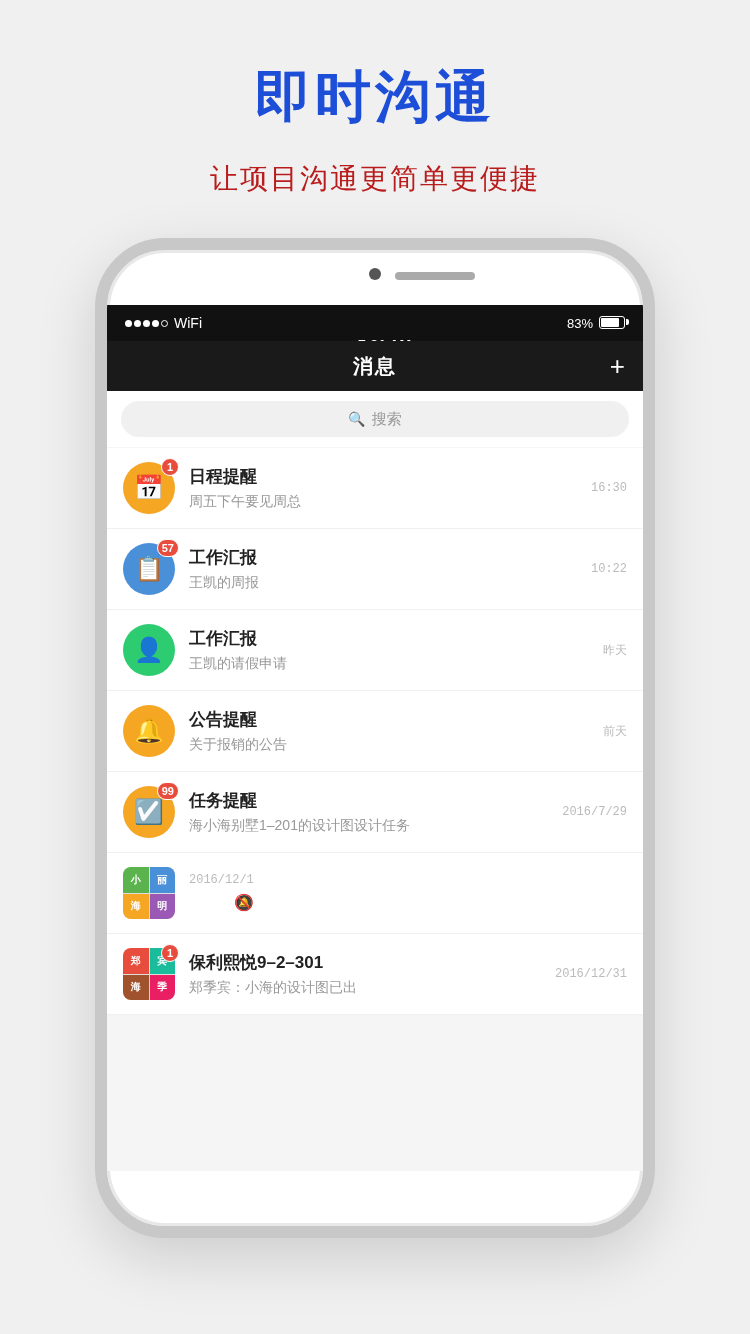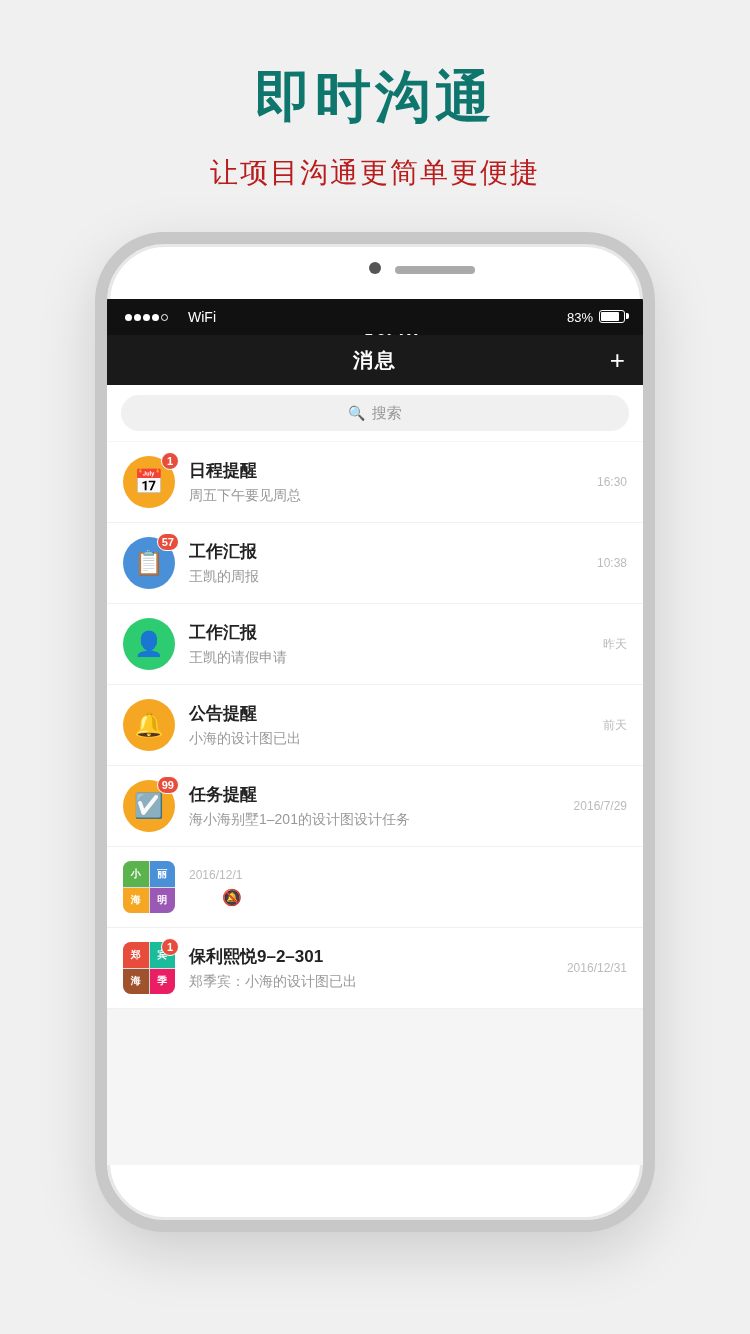--- a/index.html
+++ b/index.html
@@ -20,23 +20,23 @@
       display: flex;
       flex-direction: column;
       align-items: center;
       padding-top: 60px;
       padding-bottom: 30px;
       background: #f0f0f0;
     }
     .hero-title {
       font-size: 56px;
       font-weight: 900;
-      color: #0f766e;
+      color: #1d4ed8;
       letter-spacing: 4px;
-      margin-bottom: 18px;
+      margin-bottom: 24px;
     }
     .hero-subtitle {
       font-size: 28px;
       color: #b91c1c;
       letter-spacing: 2px;
     }
 
     
     .phone-shell {
       width: 560px;
@@ -95,21 +95,21 @@
       display: flex;
       align-items: center;
       justify-content: space-between;
       padding: 0 18px;
       flex-shrink: 0;
       font-size: 13px;
     }
     .status-left {
       display: flex;
       align-items: center;
-      gap: 20px;
+      gap: 6px;
     }
     .signal-dots {
       display: flex;
       gap: 2px;
     }
     .dot {
       width: 7px;
       height: 7px;
       border-radius: 50%;
       background: #fff;
@@ -286,20 +286,21 @@
       white-space: nowrap;
       overflow: hidden;
       text-overflow: ellipsis;
     }
     .item-meta {
       display: flex;
       flex-direction: column;
       align-items: flex-end;
       gap: 6px;
       flex-shrink: 0;
+      font-family: Liberation Mono, monospace;
     }
     .item-time {
       font-size: 12px;
       color: #bbb;
     }
     .mute-icon {
       color: #ccc;
       font-size: 16px;
     }
 
@@ -410,21 +411,21 @@
             <div class="avatar report">
               <span class="avatar-icon">📋</span>
             </div>
             <div class="badge">57</div>
           </div>
           <div class="item-content">
             <div class="item-title">工作汇报</div>
             <div class="item-subtitle">王凯的周报</div>
           </div>
           <div class="item-meta">
-            <span class="item-time">10:38</span>
+            <span class="item-time">10:22</span>
           </div>
         </div>
 
         <div class="list-item">
           <div class="avatar-wrap">
             <div class="avatar leave">
               <span class="avatar-icon">👤</span>
             </div>
           </div>
           <div class="item-content">
@@ -437,21 +438,21 @@
         </div>
 
         <div class="list-item">
           <div class="avatar-wrap">
             <div class="avatar notice">
               <span class="avatar-icon">🔔</span>
             </div>
           </div>
           <div class="item-content">
             <div class="item-title">公告提醒</div>
-            <div class="item-subtitle">小海的设计图已出</div>
+            <div class="item-subtitle">关于报销的公告</div>
           </div>
           <div class="item-meta">
             <span class="item-time">前天</span>
           </div>
         </div>
 
         <div class="list-item">
           <div class="avatar-wrap">
             <div class="avatar task">
               <span class="avatar-icon">☑️</span>

